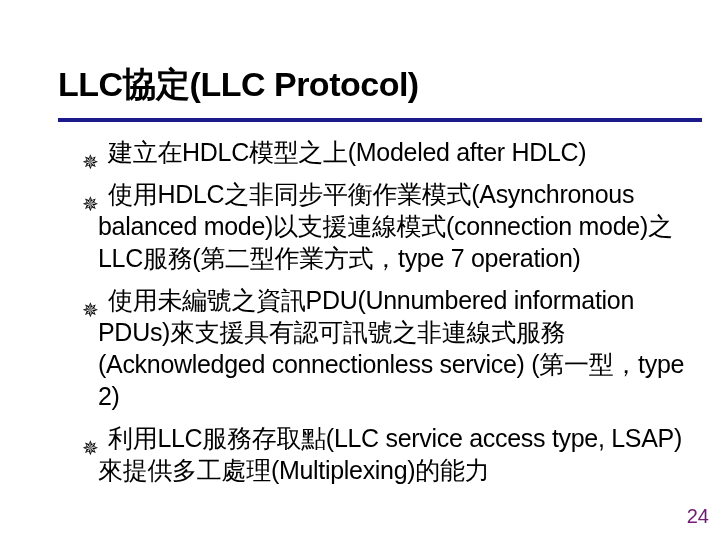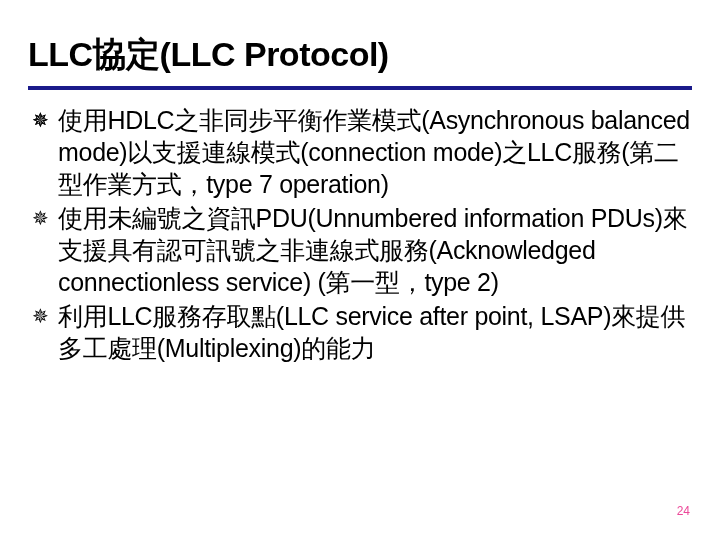--- a/index.html
+++ b/index.html
@@ -1,15 +1,15 @@
 <!DOCTYPE html>
 <html><head>
 <meta charset="utf-8">
 <style>
-  * { margin: 0; padding: 0; box-sizing: border-box; }
+  * { margin: 10px; padding: 0; box-sizing: border-box; }
   body {
     width: 720px;
     height: 540px;
     background: #fff;
     font-family: "Microsoft JhengHei", "PMingLiU", Arial, sans-serif;
     padding: 32px 28px 20px 28px;
     position: relative;
   }
   .title {
     font-size: 34px;
@@ -41,43 +41,44 @@
     position: absolute;
     left: 4px;
     top: 4px;
     font-size: 20px;
     font-family: "Wingdings", "Zapf Dingbats", sans-serif;
     color: #000;
   }
   .page-number {
     position: absolute;
     bottom: 22px;
-    right: 30px;
-    font-size: 12px;
-    color: #ec4899;
+    right: 21px;
+    font-size: 20px;
+    color: #701a75;
     font-family: Arial, sans-serif;
   }
 </style>
 </head>
 <body>
 
 <h1 class="title">LLC協定(LLC Protocol)</h1>
 <hr class="title-rule">
 
 <ul class="bullets">
   <li>
     <span class="bullet-icon">✵</span>
+    <span>建立在HDLC模型之上(Modeled after HDLC)</span>
   </li>
   <li>
     <span class="bullet-icon">✵</span>
     <span>使用HDLC之非同步平衡作業模式(Asynchronous balanced mode)以支援連線模式(connection mode)之LLC服務(第二型作業方式，type 7 operation)</span>
   </li>
   <li>
     <span class="bullet-icon">✵</span>
     <span>使用未編號之資訊PDU(Unnumbered information PDUs)來支援具有認可訊號之非連線式服務(Acknowledged connectionless service) (第一型，type 2)</span>
   </li>
   <li>
     <span class="bullet-icon">✵</span>
-    <span>利用LLC服務存取點(LLC service after point, LSAP)來提供多工處理(Multiplexing)的能力</span>
+    <span>利用LLC服務存取點(LLC service access type, LSAP)來提供多工處理(Multiplexing)的能力</span>
   </li>
 </ul>
 
 <div class="page-number">24</div>
 
 </body></html>

